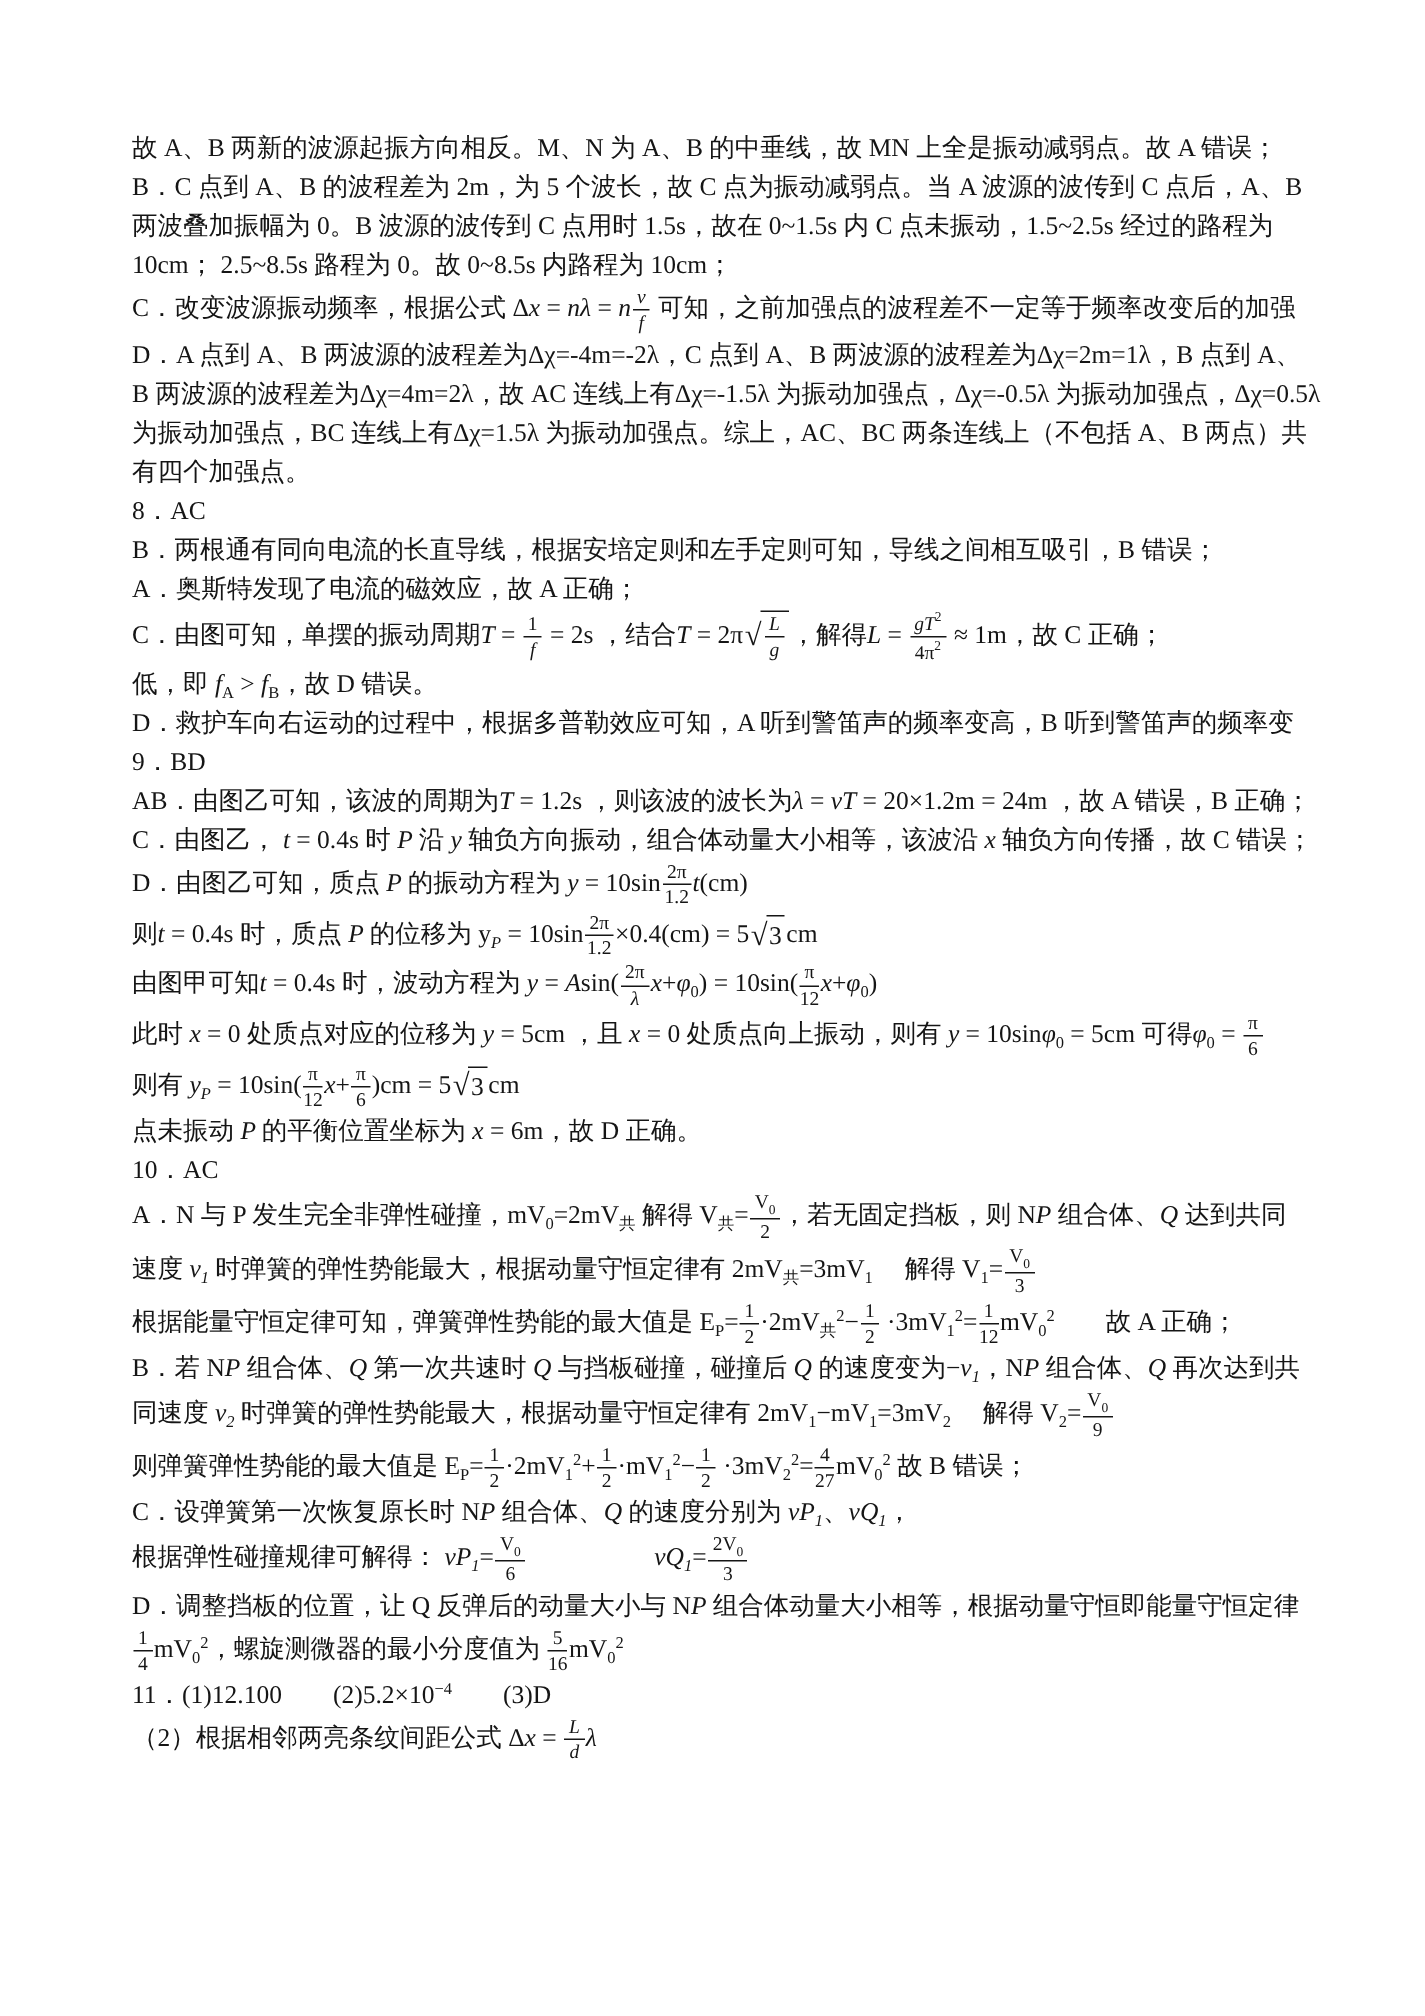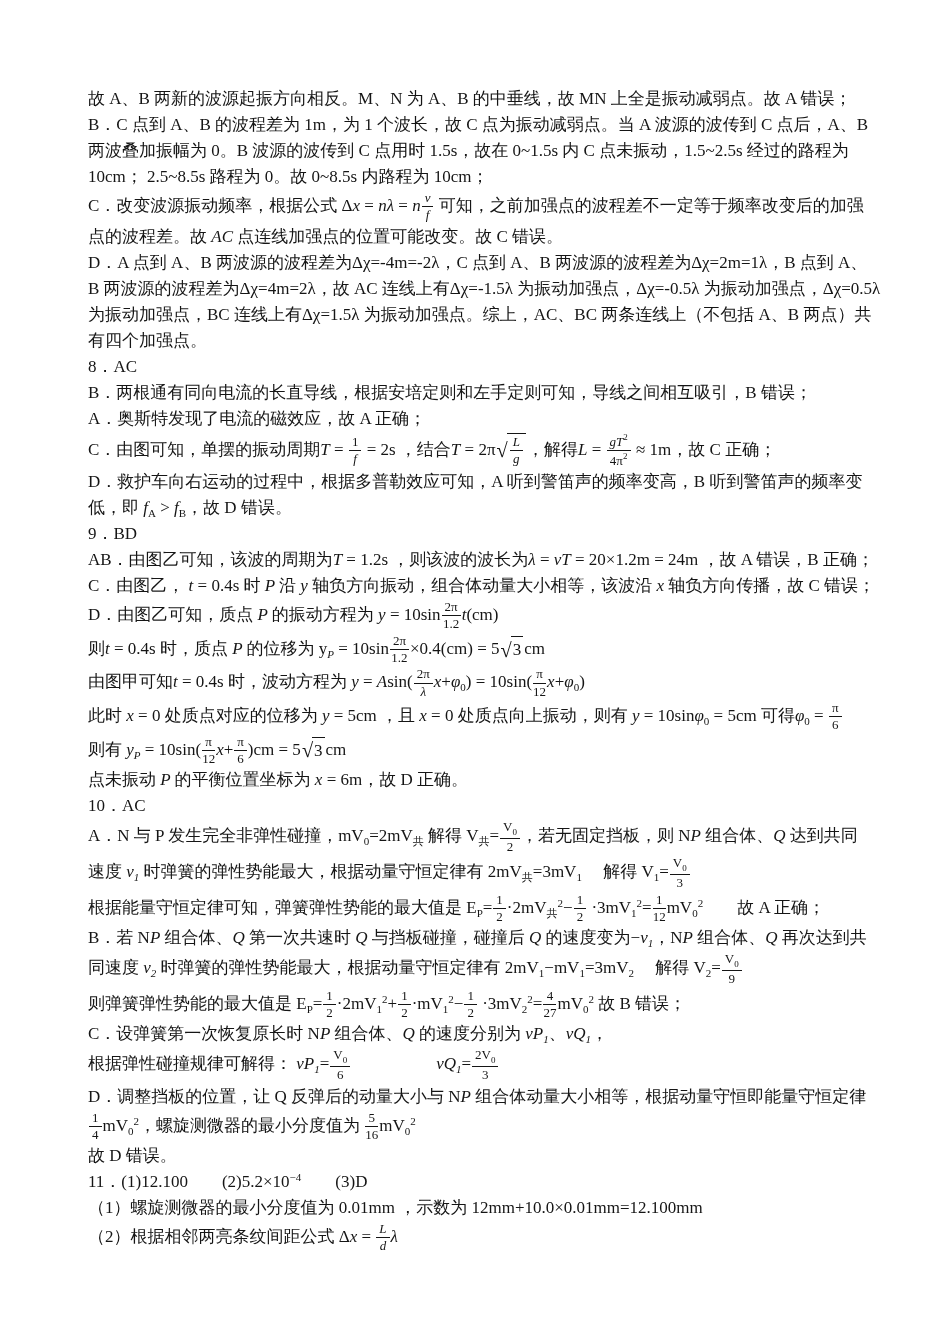--- a/index.html
+++ b/index.html
@@ -38,38 +38,37 @@
   .sq { display: inline-flex; align-items: center; vertical-align: middle; margin: 0 1px; }
   .sq .rad { font-size: 1.2em; margin-right: -1px; }
   .sq .sqb { border-top: 1px solid #151515; padding: 0 2px; }
 </style>
 </head>
 <body>
 
 <div class="page">
   <div class="content" id="doc">
       <div class="line"><span>故 A、B 两新的波源起振方向相反。M、N 为 A、B 的中垂线，故 MN 上全是振动减弱点。故 A 错误；</span></div>
-      <div class="line"><span>B．C 点到 A、B 的波程差为 1m，为 1 个波长，故 C 点为振动减弱点。当 A 波源的波传到 C 点后，A、B</span></div>
+      <div class="line"><span>B．C 点到 A、B 的波程差为 2m，为 5 个波长，故 C 点为振动减弱点。当 A 波源的波传到 C 点后，A、B</span></div>
       <div class="line"><span>两波叠加振幅为 0。B 波源的波传到 C 点用时 1.5s，故在 0~1.5s 内 C 点未振动，1.5~2.5s 经过的路程为</span></div>
       <div class="line"><span>10cm； 2.5~8.5s 路程为 0。故 0~8.5s 内路程为 10cm；</span></div>
       <div class="line"><span>C．改变波源振动频率，根据公式 Δ</span><span class="it">x</span><span> = </span><span class="it">nλ</span><span> = </span><span class="it">n</span><span class="frac"><span class="fn"><span class="it">v</span></span><span class="fd"><span class="it">f</span></span></span><span> 可知，之前加强点的波程差不一定等于频率改变后的加强</span></div>
-      <div class="line"><span>点的波程差。故 </span><span class="it">AC</span><span> 点连线加强点的位置可能改变。故 C 错误。</span></div>
       <div class="line"><span>D．A 点到 A、B 两波源的波程差为Δχ=-4m=-2λ，C 点到 A、B 两波源的波程差为Δχ=2m=1λ，B 点到 A、</span></div>
       <div class="line"><span>B 两波源的波程差为Δχ=4m=2λ，故 AC 连线上有Δχ=-1.5λ 为振动加强点，Δχ=-0.5λ 为振动加强点，Δχ=0.5λ</span></div>
       <div class="line"><span>为振动加强点，BC 连线上有Δχ=1.5λ 为振动加强点。综上，AC、BC 两条连线上（不包括 A、B 两点）共</span></div>
       <div class="line"><span>有四个加强点。</span></div>
       <div class="line"><span>8．AC</span></div>
       <div class="line"><span>B．两根通有同向电流的长直导线，根据安培定则和左手定则可知，导线之间相互吸引，B 错误；</span></div>
       <div class="line"><span>A．奥斯特发现了电流的磁效应，故 A 正确；</span></div>
       <div class="line"><span>C．由图可知，单摆的振动周期</span><span class="it">T</span><span> = </span><span class="frac"><span class="fn">1</span><span class="fd"><span class="it">f</span></span></span><span> = 2s ，结合</span><span class="it">T</span><span> = 2π</span><span class="sq">
           <span class="rad">√</span>
           <span class="sqb"><span class="frac"><span class="fn"><span class="it">L</span></span><span class="fd"><span class="it">g</span></span></span></span>
         </span><span>，解得</span><span class="it">L</span><span> = </span><span class="frac"><span class="fn"><span class="it">gT</span><sup>2</sup></span><span class="fd"><span>4π</span><sup>2</sup></span></span><span> ≈ 1m，故 C 正确；</span></div>
+      <div class="line"><span>低，即 </span><span class="it">f</span><sub>A</sub><span> &gt; </span><span class="it">f</span><sub>B</sub><span>，故 D 错误。</span></div>
       <div class="line"><span>D．救护车向右运动的过程中，根据多普勒效应可知，A 听到警笛声的频率变高，B 听到警笛声的频率变</span></div>
-      <div class="line"><span>低，即 </span><span class="it">f</span><sub>A</sub><span> &gt; </span><span class="it">f</span><sub>B</sub><span>，故 D 错误。</span></div>
       <div class="line"><span>9．BD</span></div>
       <div class="line"><span>AB．由图乙可知，该波的周期为</span><span class="it">T</span><span> = 1.2s ，则该波的波长为</span><span class="it">λ</span><span> = </span><span class="it">vT</span><span> = 20×1.2m = 24m ，故 A 错误，B 正确；</span></div>
       <div class="line"><span>C．由图乙， </span><span class="it">t</span><span> = 0.4s 时</span><span class="it"> P </span><span>沿</span><span class="it"> y </span><span>轴负方向振动，组合体动量大小相等，该波沿</span><span class="it"> x </span><span>轴负方向传播，故 C 错误；</span></div>
       <div class="line"><span>D．由图乙可知，质点</span><span class="it"> P </span><span>的振动方程为</span><span class="it"> y</span><span> = 10sin</span><span class="frac"><span class="fn">2π</span><span class="fd">1.2</span></span><span class="it">t</span><span>(cm)</span></div>
       <div class="line"><span>则</span><span class="it">t</span><span> = 0.4s 时，质点</span><span class="it"> P </span><span>的位移为 y</span><sub><span class="it">P</span></sub><span> = 10sin</span><span class="frac"><span class="fn">2π</span><span class="fd">1.2</span></span><span>×0.4(cm) = 5</span><span class="sq">
           <span class="rad">√</span>
           <span class="sqb">3</span>
         </span><span>cm</span></div>
       <div class="line"><span>由图甲可知</span><span class="it">t</span><span> = 0.4s 时，波动方程为</span><span class="it"> y</span><span> = </span><span class="it">A</span><span>sin(</span><span class="frac"><span class="fn">2π</span><span class="fd"><span class="it">λ</span></span></span><span class="it">x</span><span>+</span><span class="it">φ</span><sub>0</sub><span>) = 10sin(</span><span class="frac"><span class="fn">π</span><span class="fd">12</span></span><span class="it">x</span><span>+</span><span class="it">φ</span><sub>0</sub><span>)</span></div>
       <div class="line"><span>此时</span><span class="it"> x</span><span> = 0 处质点对应的位移为</span><span class="it"> y</span><span> = 5cm ，且</span><span class="it"> x</span><span> = 0 处质点向上振动，则有</span><span class="it"> y</span><span> = 10sin</span><span class="it">φ</span><sub>0</sub><span> = 5cm 可得</span><span class="it">φ</span><sub>0</sub><span> = </span><span class="frac"><span class="fn">π</span><span class="fd">6</span></span></div>
@@ -82,18 +81,16 @@
       <div class="line"><span>A．N 与 P 发生完全非弹性碰撞，mV</span><sub>0</sub><span>=2mV</span><sub>共</sub><span> 解得 V</span><sub>共</sub><span>=</span><span class="frac"><span class="fn"><span>V</span><sub>0</sub></span><span class="fd">2</span></span><span>，若无固定挡板，则 N</span><span class="it">P</span><span> 组合体、</span><span class="it">Q</span><span> 达到共同</span></div>
       <div class="line"><span>速度 </span><span class="it">v</span><sub><span class="it">1</span></sub><span> 时弹簧的弹性势能最大，根据动量守恒定律有 2mV</span><sub>共</sub><span>=3mV</span><sub>1</sub><span>　 解得 V</span><sub>1</sub><span>=</span><span class="frac"><span class="fn"><span>V</span><sub>0</sub></span><span class="fd">3</span></span></div>
       <div class="line"><span>根据能量守恒定律可知，弹簧弹性势能的最大值是 E</span><sub>P</sub><span>=</span><span class="frac"><span class="fn">1</span><span class="fd">2</span></span><span>·2mV</span><sub>共</sub><sup>2</sup><span>−</span><span class="frac"><span class="fn">1</span><span class="fd">2</span></span><span> ·3mV</span><sub>1</sub><sup>2</sup><span>=</span><span class="frac"><span class="fn">1</span><span class="fd">12</span></span><span>mV</span><sub>0</sub><sup>2</sup><span>　　故 A 正确；</span></div>
       <div class="line"><span>B．若 N</span><span class="it">P</span><span> 组合体、</span><span class="it">Q</span><span> 第一次共速时 </span><span class="it">Q</span><span> 与挡板碰撞，碰撞后 </span><span class="it">Q</span><span> 的速度变为−</span><span class="it">v</span><sub><span class="it">1</span></sub><span>，N</span><span class="it">P</span><span> 组合体、</span><span class="it">Q</span><span> 再次达到共</span></div>
       <div class="line"><span>同速度 </span><span class="it">v</span><sub><span class="it">2</span></sub><span> 时弹簧的弹性势能最大，根据动量守恒定律有 2mV</span><sub>1</sub><span>−mV</span><sub>1</sub><span>=3mV</span><sub>2</sub><span>　 解得 V</span><sub>2</sub><span>=</span><span class="frac"><span class="fn"><span>V</span><sub>0</sub></span><span class="fd">9</span></span></div>
       <div class="line"><span>则弹簧弹性势能的最大值是 E</span><sub>P</sub><span>=</span><span class="frac"><span class="fn">1</span><span class="fd">2</span></span><span>·2mV</span><sub>1</sub><sup>2</sup><span>+</span><span class="frac"><span class="fn">1</span><span class="fd">2</span></span><span>·mV</span><sub>1</sub><sup>2</sup><span>−</span><span class="frac"><span class="fn">1</span><span class="fd">2</span></span><span> ·3mV</span><sub>2</sub><sup>2</sup><span>=</span><span class="frac"><span class="fn">4</span><span class="fd">27</span></span><span>mV</span><sub>0</sub><sup>2</sup><span> 故 B 错误；</span></div>
       <div class="line"><span>C．设弹簧第一次恢复原长时 N</span><span class="it">P</span><span> 组合体、</span><span class="it">Q</span><span> 的速度分别为 </span><span class="it">vP</span><sub><span class="it">1</span></sub><span>、</span><span class="it">vQ</span><sub><span class="it">1</span></sub><span>，</span></div>
       <div class="line"><span>根据弹性碰撞规律可解得： </span><span class="it">vP</span><sub><span class="it">1</span></sub><span>=</span><span class="frac"><span class="fn"><span>V</span><sub>0</sub></span><span class="fd">6</span></span><span>　　　　　</span><span class="it">vQ</span><sub><span class="it">1</span></sub><span>=</span><span class="frac"><span class="fn"><span>2V</span><sub>0</sub></span><span class="fd">3</span></span></div>
       <div class="line"><span>D．调整挡板的位置，让 Q 反弹后的动量大小与 N</span><span class="it">P</span><span> 组合体动量大小相等，根据动量守恒即能量守恒定律</span></div>
       <div class="line"><span class="frac"><span class="fn">1</span><span class="fd">4</span></span><span>mV</span><sub>0</sub><sup>2</sup><span>，螺旋测微器的最小分度值为 </span><span class="frac"><span class="fn">5</span><span class="fd">16</span></span><span>mV</span><sub>0</sub><sup>2</sup></div>
-      <div class="line"><span>故 D 错误。</span></div>
       <div class="line"><span>11．(1)12.100　　(2)5.2×10</span><sup>−4</sup><span>　　(3)D</span></div>
-      <div class="line"><span>（1）螺旋测微器的最小分度值为 0.01mm ，示数为 12mm+10.0×0.01mm=12.100mm</span></div>
       <div class="line"><span>（2）根据相邻两亮条纹间距公式 Δ</span><span class="it">x</span><span> = </span><span class="frac"><span class="fn"><span class="it">L</span></span><span class="fd"><span class="it">d</span></span></span><span class="it">λ</span></div>
     </div>
 </div>
 
 </body></html>

